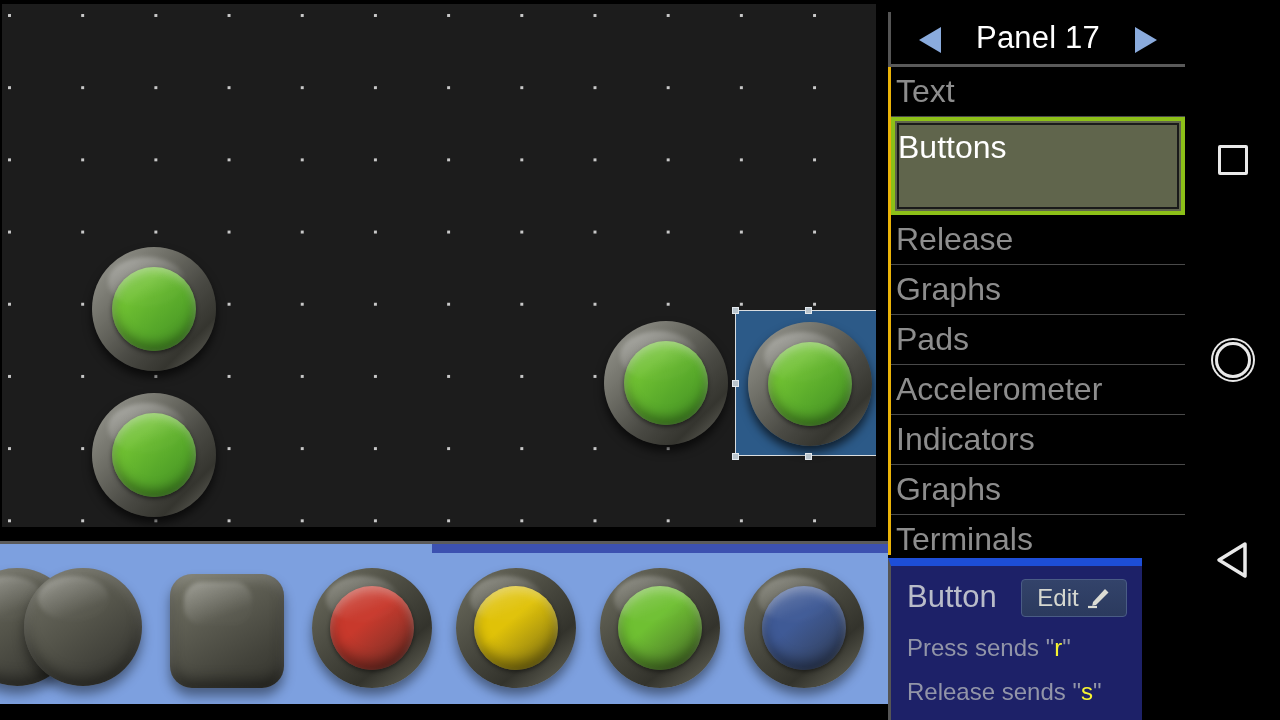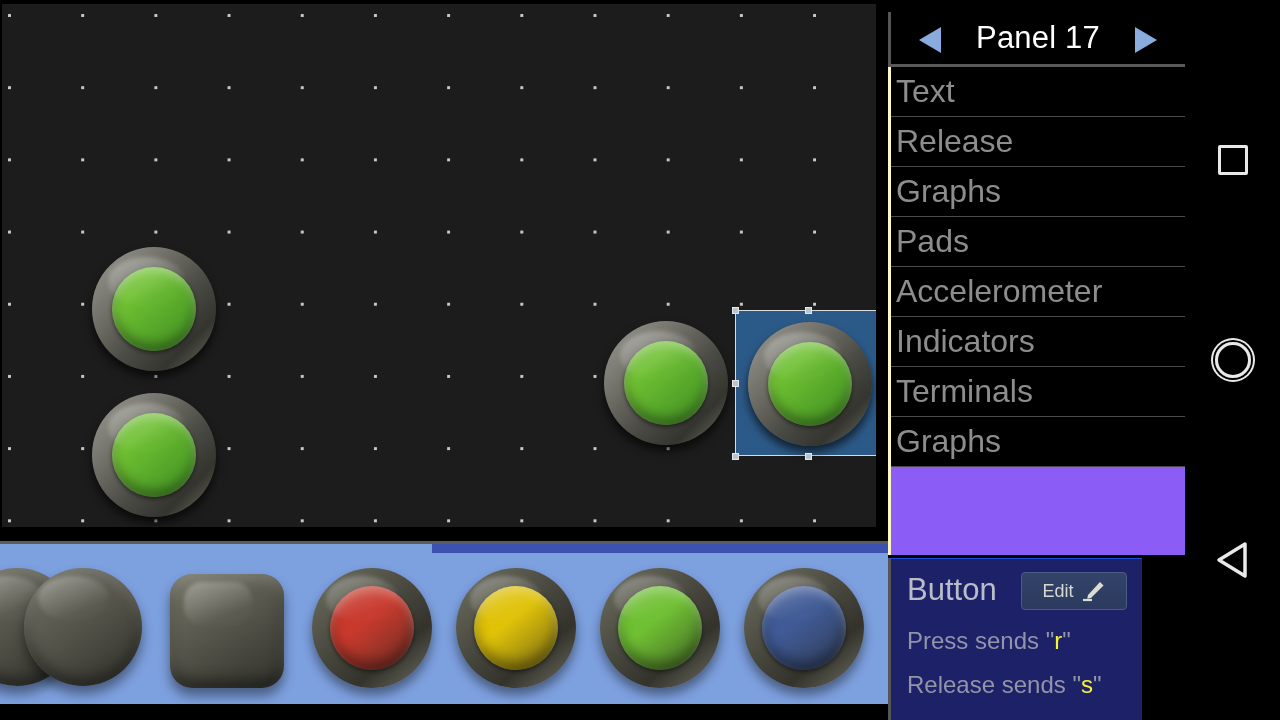--- a/index.html
+++ b/index.html
@@ -140,22 +140,22 @@
   .nav-arrow {
     position: absolute; width: 0; height: 0;
     border-top: 13px solid transparent;
     border-bottom: 13px solid transparent;
   }
   #prev-arrow { left: 28px; top: 15px; border-right: 22px solid #8aabdd; }
   #next-arrow { right: 28px; top: 15px; border-left: 22px solid #8aabdd; }
 
   #widget-list {
     position: relative; height: 488px; overflow: hidden;
-    border-left: 3px solid #fef9c3;
-    background: #8b5cf6;
+    border-left: 3px solid #eab308;
+    background: #14b8a6;
   }
   .list-item {
     position: relative; height: 50px;
     border-bottom: 1px solid #4a4a4a;
     display: flex; align-items: center;
     padding-left: 5px;
     color: #8d8d8d; font-size: 32px;
     background: #000;
     white-space: nowrap;
   }
@@ -171,37 +171,37 @@
   .list-item.selected .sel-inner {
     position: absolute; inset: 2px;
     border: 2px solid #1a1a1a;
     pointer-events: none;
   }
   .list-item.selected span.lbl { position: relative; z-index: 2; line-height: 52px; }
 
   #info-panel {
     position: absolute; left: 0; top: 546px; width: 254px; height: 163px;
     background: #1d2168;
-    border-top: 1px solid #1d4ed8;
+    border-top: 8px solid #1d4ed8;
     border-left: 3px solid #555;
   }
   #info-title {
     position: absolute; left: 16px; top: 13px;
     color: #b9bcc9; font-size: 31px;
   }
   #edit-button {
     position: absolute; right: 15px; top: 13px;
     width: 106px; height: 38px;
     background: linear-gradient(180deg, #33436a 0%, #2b3a5e 100%);
     border: 1px solid #4a5c85;
     border-radius: 4px;
     display: flex; align-items: center; justify-content: center;
     gap: 2px;
   }
-  #edit-label { color: #d6d8d0; font-size: 18px; }
+  #edit-label { color: #d6d8d0; font-size: 24px; }
   #pencil-icon { margin-left: 4px; display: block; }
   .info-line {
     position: absolute; left: 16px;
     color: #9295a8; font-size: 24px;
   }
   #info-line-press { top: 68px; }
   #info-line-release { top: 112px; }
   .keychar { color: #f7f431; }
 
   
@@ -314,40 +314,44 @@
     <div id="panel-header">
       <div class="nav-arrow" id="prev-arrow"></div>
       <div id="panel-title">Panel 17</div>
       <div class="nav-arrow" id="next-arrow"></div>
     </div>
 
     <div id="widget-list">
         <div class="list-item">
           <span class="lbl">Text</span>
         </div>
+        <div class="list-item selected" style="background: rgb(96, 101, 76); border-color: rgb(140, 192, 24);">
+          <div class="sel-inner"></div>
+          <span class="lbl">Buttons</span>
+        </div>
         <div class="list-item">
           <span class="lbl">Release</span>
         </div>
         <div class="list-item">
           <span class="lbl">Graphs</span>
         </div>
         <div class="list-item">
           <span class="lbl">Pads</span>
         </div>
         <div class="list-item">
           <span class="lbl">Accelerometer</span>
         </div>
         <div class="list-item">
           <span class="lbl">Indicators</span>
         </div>
         <div class="list-item">
+          <span class="lbl">Graphs</span>
+        </div>
+        <div class="list-item">
           <span class="lbl">Terminals</span>
-        </div>
-        <div class="list-item">
-          <span class="lbl">Graphs</span>
         </div>
       </div>
 
     <div id="info-panel">
       <div id="info-title">Button</div>
       <div id="edit-button">
         <span id="edit-label">Edit</span>
         <svg id="pencil-icon" width="26" height="24" viewBox="0 0 26 24">
           <path d="M20 3 L23.5 6.5 L11 19 L7.2 19.8 L8 16 Z" fill="#dcdcd4"></path>
           <path d="M3 21 L12 21" stroke="#dcdcd4" stroke-width="2.2" fill="none"></path>

